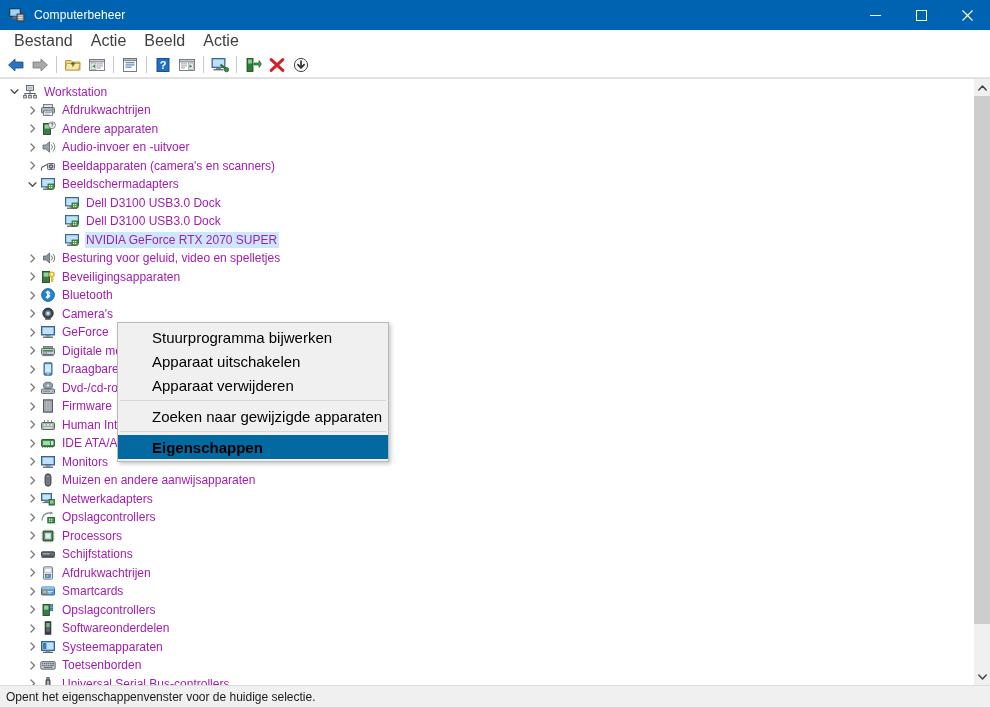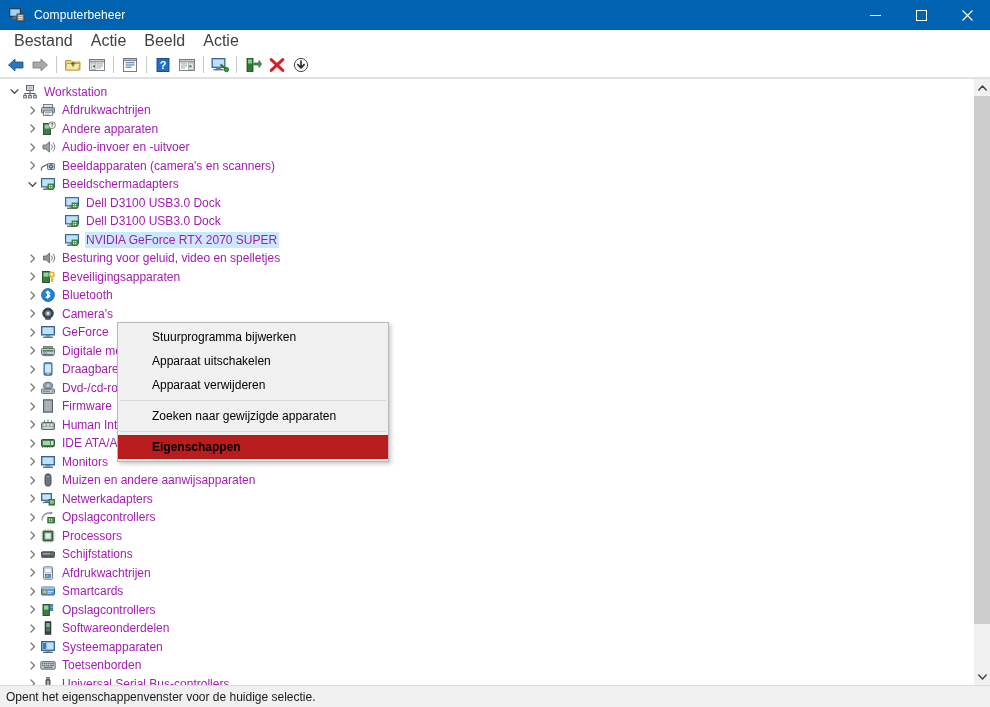--- a/index.html
+++ b/index.html
@@ -187,27 +187,27 @@
     border: 1px solid #b9b9b9;
     box-shadow: 2px 2px 4px rgba(0,0,0,0.22);
     padding: 2px 0 2px 0;
     z-index: 50;
   }
   .ctx-item {
     height: 24px;
     display: flex;
     align-items: center;
     padding-left: 34px;
-    font-size: 12px;
+    font-size: 15px;
     color: #000000;
     white-space: nowrap;
     cursor: default;
     text-align: right;
   }
-  .ctx-item.highlight { background: #b91c1c; font-weight: bold; color: #000; }
+  .ctx-item.highlight { background: #0369a1; font-weight: bold; color: #000; }
   .ctx-sep {
     height: 1px;
     background: #d7d7d7;
     margin: 3px 2px 3px 2px;
   }
 
   
   svg { display: block; }
 </style>
 </head>

